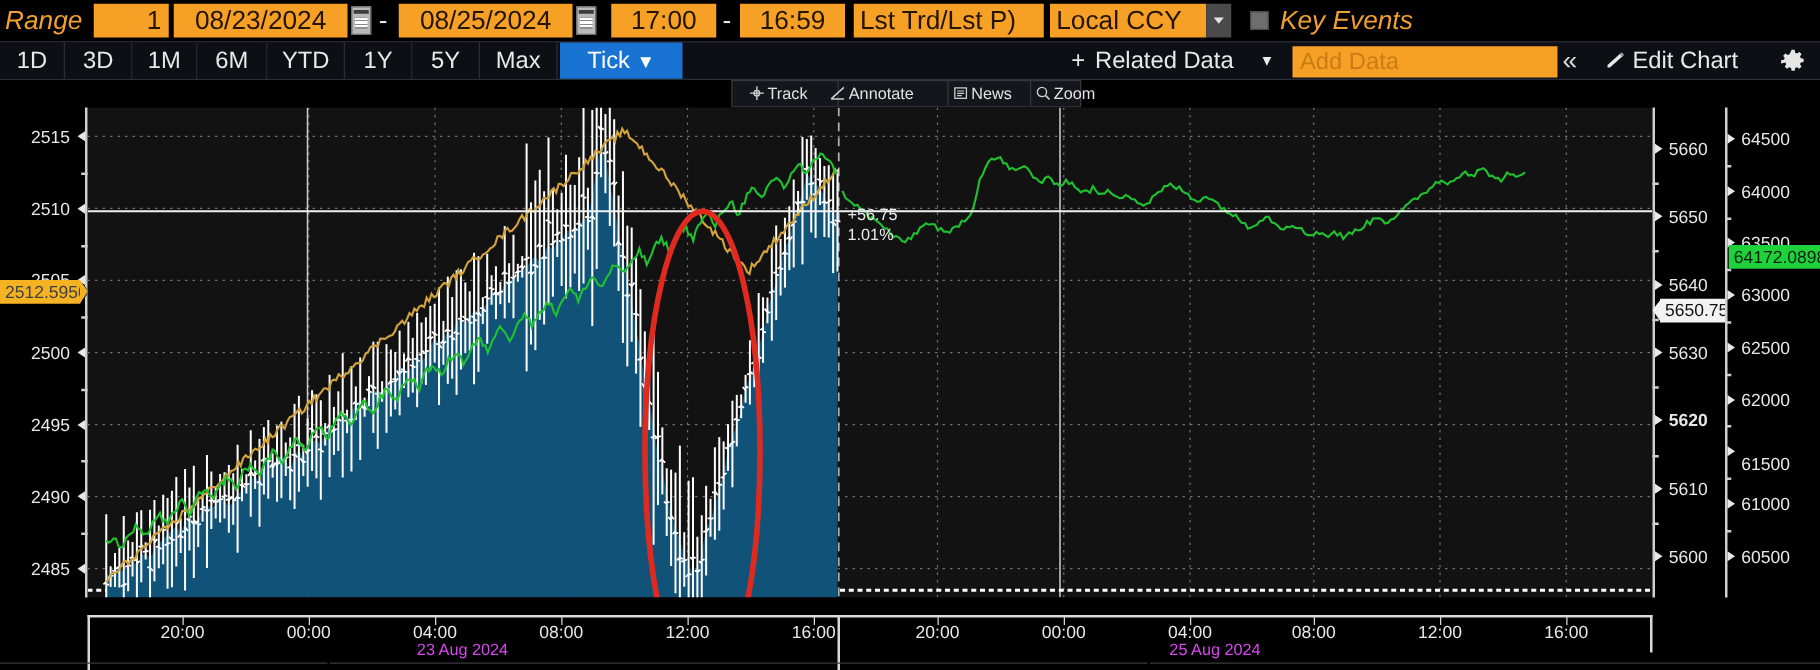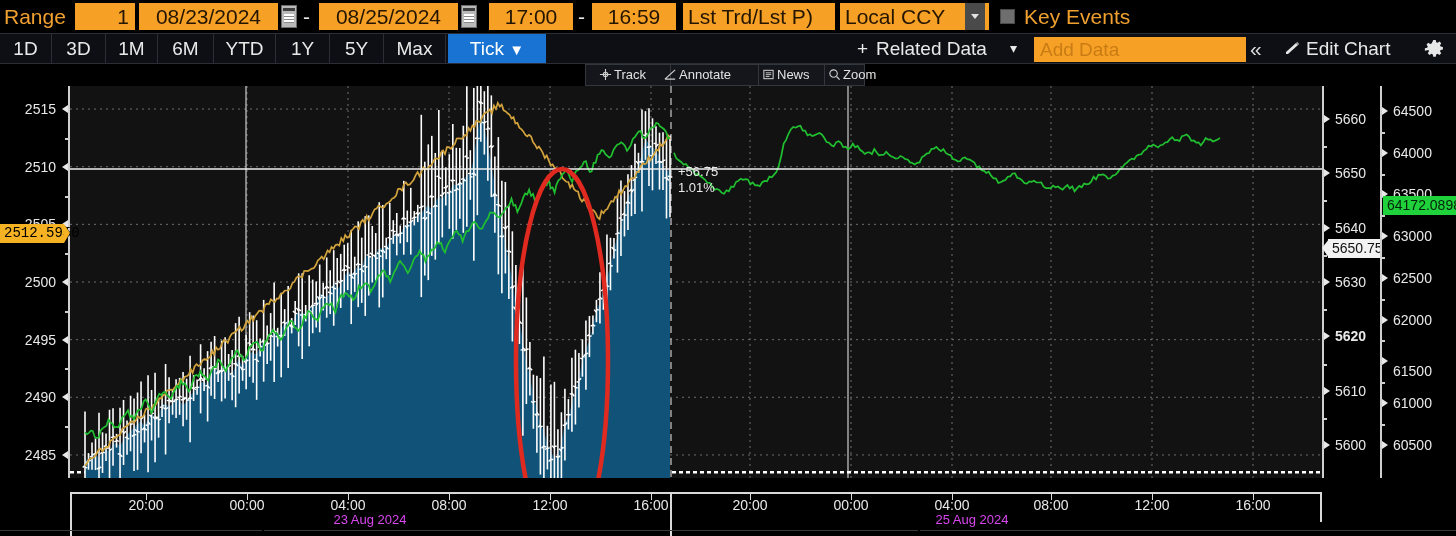--- a/index.html
+++ b/index.html
@@ -1,21 +1,21 @@
 <!DOCTYPE html>
 <html><head>
 <meta charset="utf-8">
 <style>
   html,body{margin:0;padding:0;background:#000;}
   body{width:1456px;height:536px;overflow:hidden;font-family:"Liberation Sans",sans-serif;}
   #app{position:relative;width:1456px;height:536px;background:#000;}
 
   
   .topbar{position:absolute;left:0;top:0;width:1456px;height:33px;background:#000;}
-  .tb-label{position:absolute;color:#f0a030;font-size:21px;line-height:33px;white-space:nowrap;}
+  .tb-label{position:absolute;color:#f0a030;font-size:21px;line-height:33px;white-space:nowrap;font-style:italic;}
   .tb-field{position:absolute;top:3px;height:27px;background:#f7a026;color:#231500;
             font-size:21px;line-height:27px;box-sizing:border-box;white-space:nowrap;}
   .tb-field.rt{text-align:right;padding-right:6px;}
   .tb-field.ct{text-align:center;}
   .tb-field.lt{text-align:left;padding-left:5px;}
   .cal-ico{position:absolute;top:5px;width:16px;height:23px;background:#b9b9b9;
            border:1px solid #6d6d6d;box-sizing:border-box;}
   .cal-ico:before{content:"";position:absolute;left:1px;top:2px;width:12px;height:3px;background:#3c3c3c;}
   .cal-ico:after{content:"";position:absolute;left:2px;top:8px;width:10px;height:9px;
                  background:repeating-linear-gradient(#fff 0 2px,#8a8a8a 2px 3px);}
@@ -52,21 +52,21 @@
 
   
   .axis{position:absolute;}
   .ax-tick{position:absolute;color:#e8e8e8;font-size:14px;line-height:14px;white-space:nowrap;}
   .ax-arrow{position:absolute;width:0;height:0;border-top:4px solid transparent;
             border-bottom:4px solid transparent;}
   .ax-line{position:absolute;background:#cfcfcf;}
   .ax-minor{position:absolute;width:5px;height:2px;background:#cfcfcf;}
 
   .badge{position:absolute;font-size:14px;line-height:19px;height:19px;white-space:nowrap;padding:0 4px;box-sizing:border-box;}
-  .badge-yellow{background:#f5b324;color:#000000;font-family:Liberation Mono, monospace;}
+  .badge-yellow{background:#f5b324;color:#404040;}
   .badge-green{background:#1fd13a;color:#04230a;}
   .badge-white{background:#f2f2f2;color:#111;}
   .badge-notch{position:absolute;width:0;height:0;border-top:9px solid transparent;
                border-bottom:10px solid transparent;}
 
   .xlab{position:absolute;color:#e8e8e8;font-size:14px;line-height:14px;white-space:nowrap;text-align:center;}
   .xdate{position:absolute;color:#d946ef;font-size:13px;line-height:13px;white-space:nowrap;text-align:center;}
   .xsep{position:absolute;background:#d9d9d9;}
   .annot{position:absolute;color:#eaeaea;font-size:13px;line-height:16px;white-space:nowrap;}
   .botframe{position:absolute;border-top:1px solid #3a3a3a;}
@@ -90,21 +90,21 @@
 
     <div class="tb-field ct" style="left:319px;width:139px;">08/25/2024</div>
     <div class="cal-ico" style="left:461px;"></div>
 
     <div class="tb-field ct" style="left:489px;width:84px;">17:00</div>
     <div class="dash" style="left:578px;">-</div>
     <div class="tb-field ct" style="left:592px;width:84px;">16:59</div>
 
     <div class="tb-field lt" style="left:683px;width:152px;">Lst Trd/Lst P)</div>
 
-    <div class="tb-field lt" style="left:840px;width:149px;">Local CCY</div>
+    <div class="tb-field lt" style="left:840px;width:125px;">Local CCY</div>
     <div class="dd-arrow" style="left:965px;">
       <i></i>
     </div>
 
     <div class="keyev-box" style="left:1000px;"></div>
     <div class="tb-label" style="left:1024px;top:0;">Key Events</div>
   </div>
 
   <div class="row2">
     <div class="r2btn" style="left:0px;width:52px;">1D</div>

